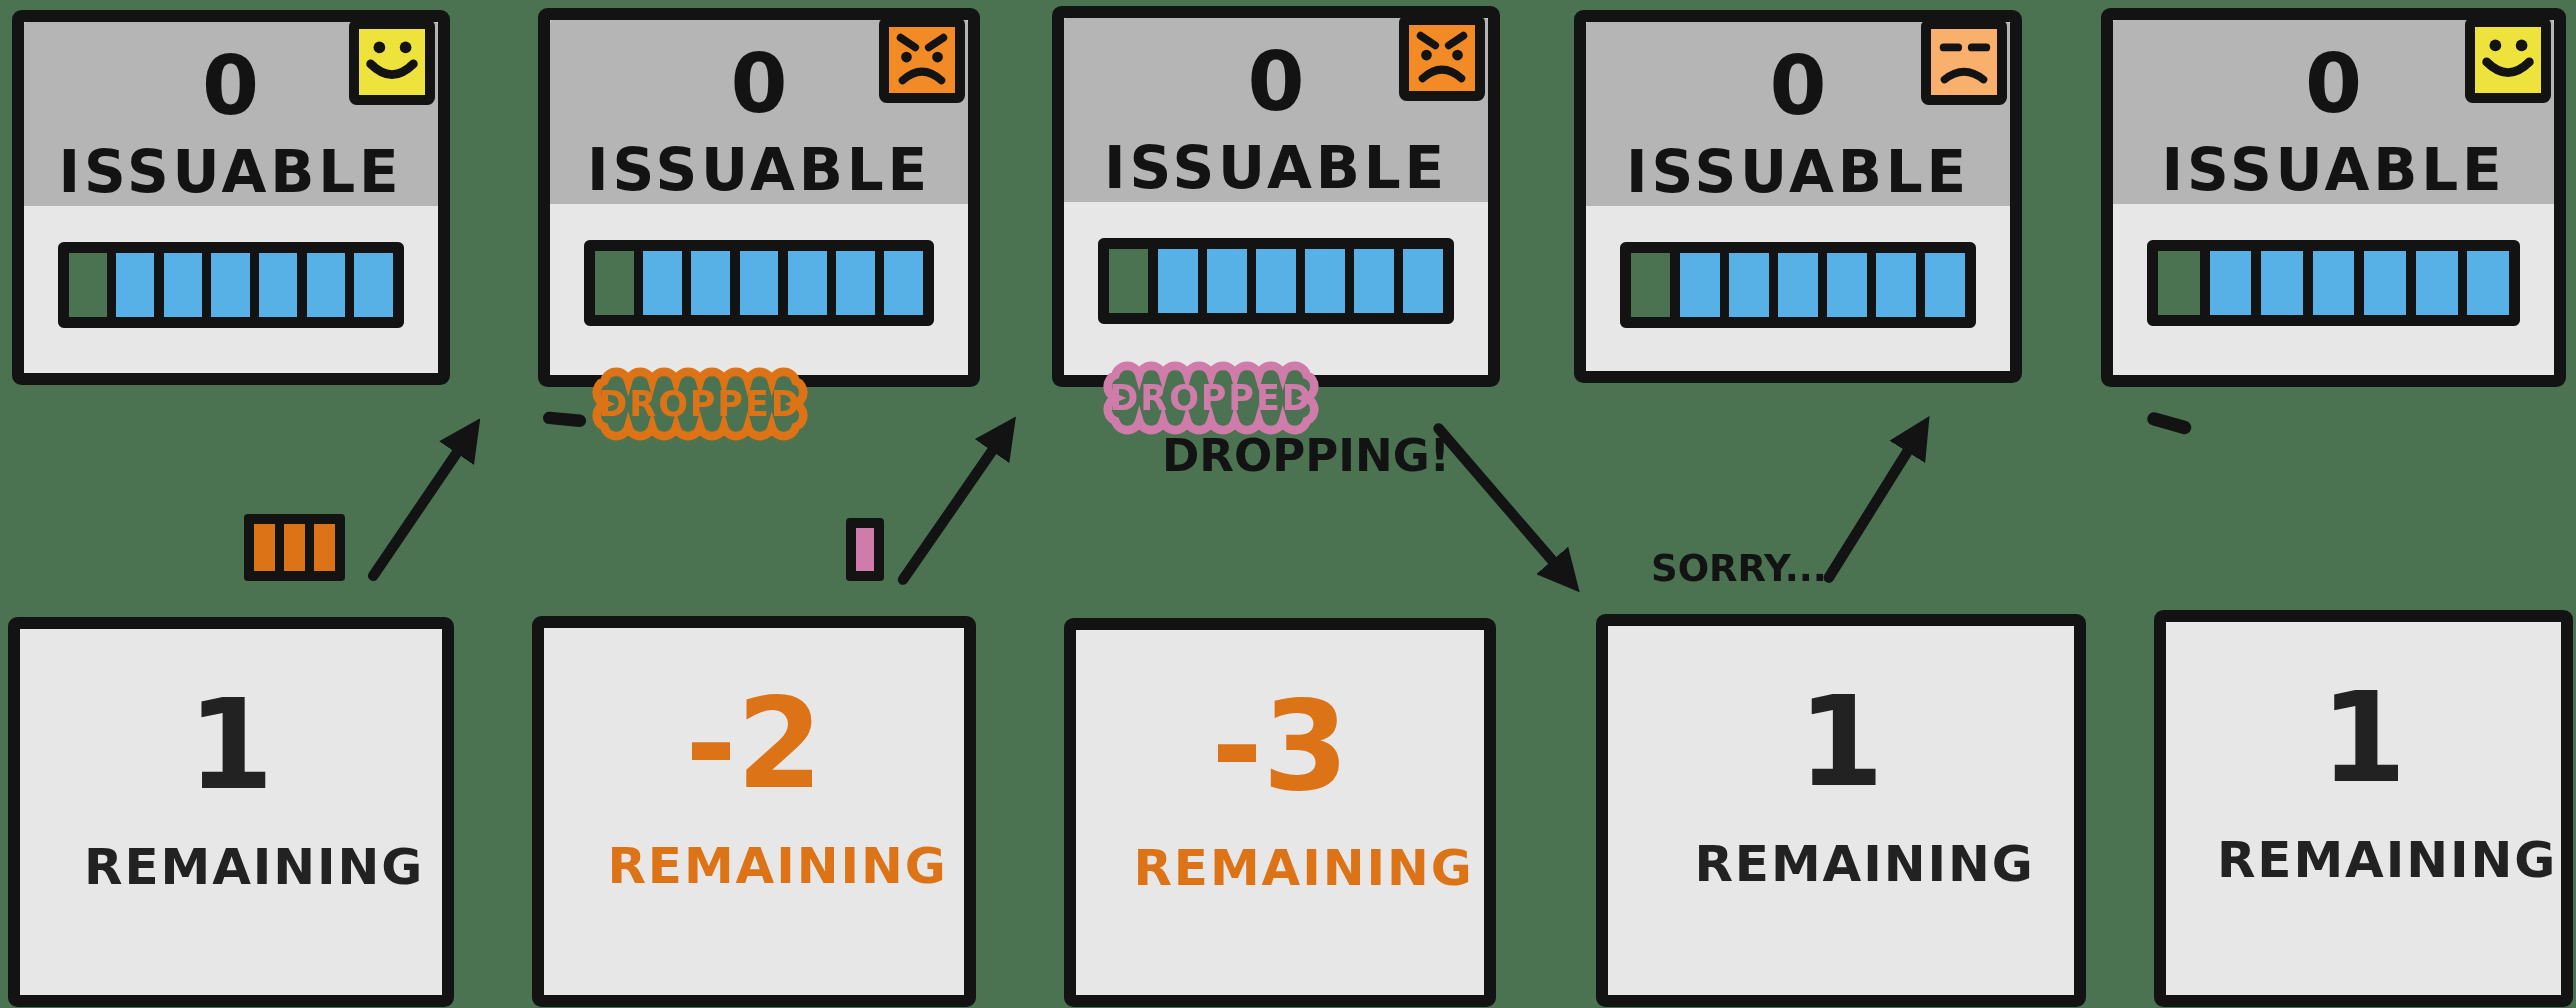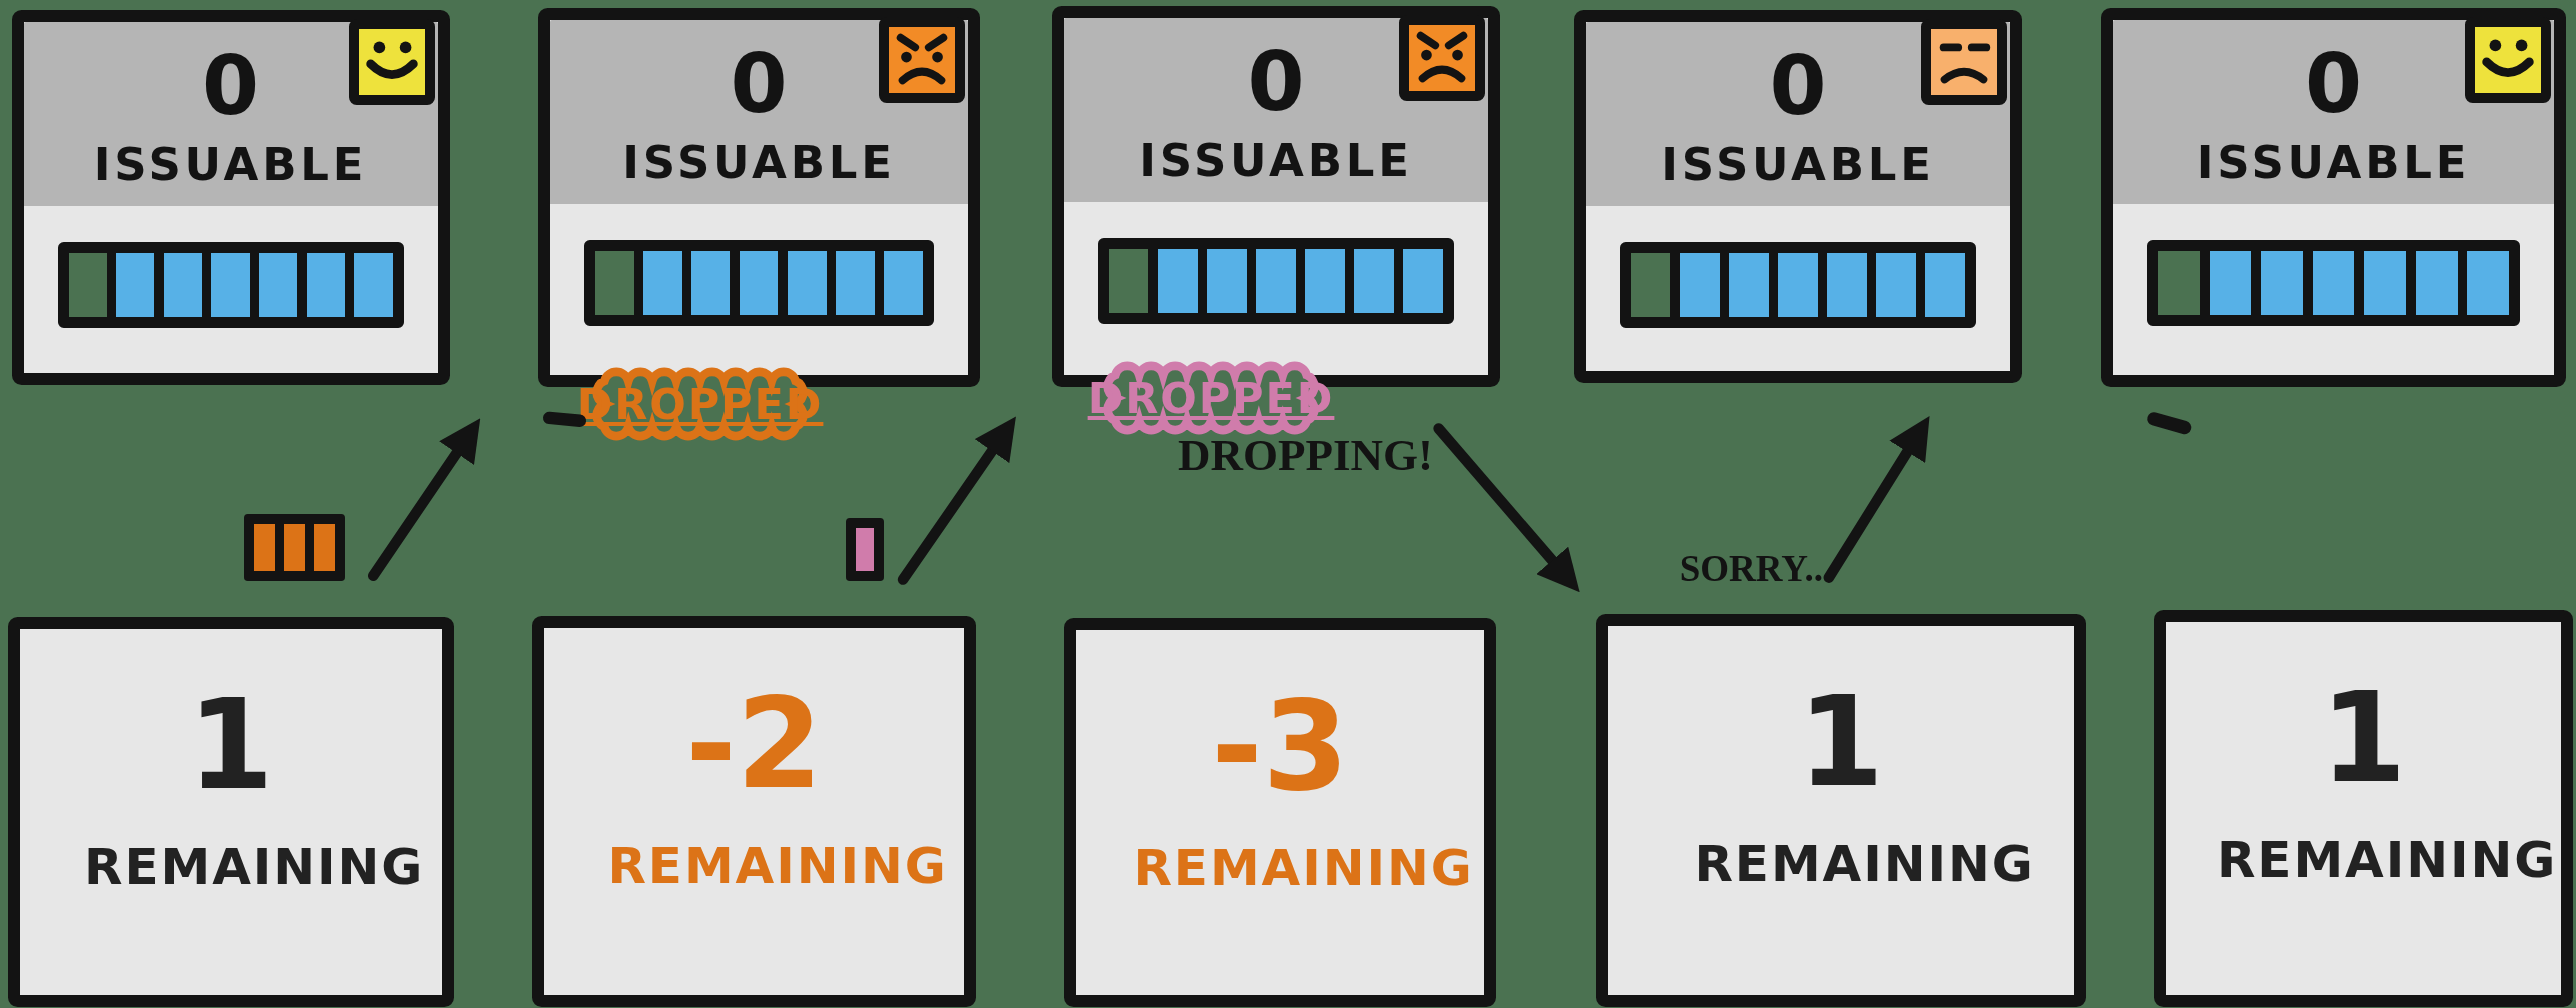--- a/index.html
+++ b/index.html
@@ -12,21 +12,21 @@
     position:absolute;box-sizing:border-box;
     border:12.4px solid var(--ink);border-radius:9.6px;
     background:var(--body);
   }
   
   .top-card .hdr{
     background:var(--hdr);height:184px;border-radius:1.9px 1.9px 0 0;
     display:flex;flex-direction:column;align-items:center;
   }
   .zero{font-size:82px;font-weight:800;line-height:1;margin-top:23px;color:var(--ink);}
-  .issuable{font-size:45px;font-weight:800;letter-spacing:3.8px;margin-top:11.5px;color:var(--ink);}
+  .issuable{font-size:58px;font-weight:800;letter-spacing:3.8px;margin-top:11.5px;color:var(--ink);}
   .face{
     position:absolute;top:-2.9px;right:2.9px;width:86px;height:86px;
     box-sizing:border-box;border:10.5px solid var(--ink);border-radius:7.7px;
   }
   .face svg{position:absolute;left:0;top:0;width:100%;height:100%;}
   .bar{
     position:absolute;left:34px;right:34px;top:220px;height:86px;
     box-sizing:border-box;border:11.5px solid var(--ink);border-radius:5.7px;
     background:var(--ink);display:flex;gap:9.6px;
   }
@@ -34,30 +34,30 @@
   .bar .cell.empty{background:var(--bg);}
   
   .bottom-card{text-align:center;}
   .num{font-size:124px;font-weight:800;line-height:1;margin-top:54px;}
   .rem{font-size:50px;font-weight:800;letter-spacing:1.9px;margin-top:31px;margin-left:47px;}
   
   .badge{position:absolute;width:222px;height:96px;}
   .badge svg{position:absolute;left:0;top:0;width:100%;height:100%;overflow:visible;}
   .badge .badge-text{
     position:absolute;inset:0;display:flex;align-items:center;justify-content:center;
-    font-size:43px;font-weight:800;letter-spacing:1.9px;text-decoration:underline;
+    font-size:35px;font-weight:800;letter-spacing:1.9px;
   }
   
   .block{
     position:absolute;box-sizing:border-box;border:10.5px solid var(--ink);
     border-radius:3.8px;background:var(--ink);display:flex;gap:8.6px;
   }
   .block .bcell{flex:1;background:var(--cell);}
   
-  .note{position:absolute;font-weight:800;color:var(--ink);text-align:center;white-space:nowrap;font-family:Liberation Serif, serif;}
+  .note{position:absolute;font-weight:800;color:var(--ink);white-space:nowrap;}
   #overlay{position:absolute;left:0;top:0;width:100%;height:100%;}
   #overlay line{stroke:#131313;stroke-linecap:round;}
 </style>
 </head>
 <body>
 
 <div id="canvas" style="--bg: #4b7251; --ink: #131313; --hdr: #b5b5b5; --body: #e7e7e7; --blue: #57b1e7;">
 
   <div class="card top-card" style="left:11.5px;top:9.6px;width:438px;height:375px;">
     <div class="hdr">

